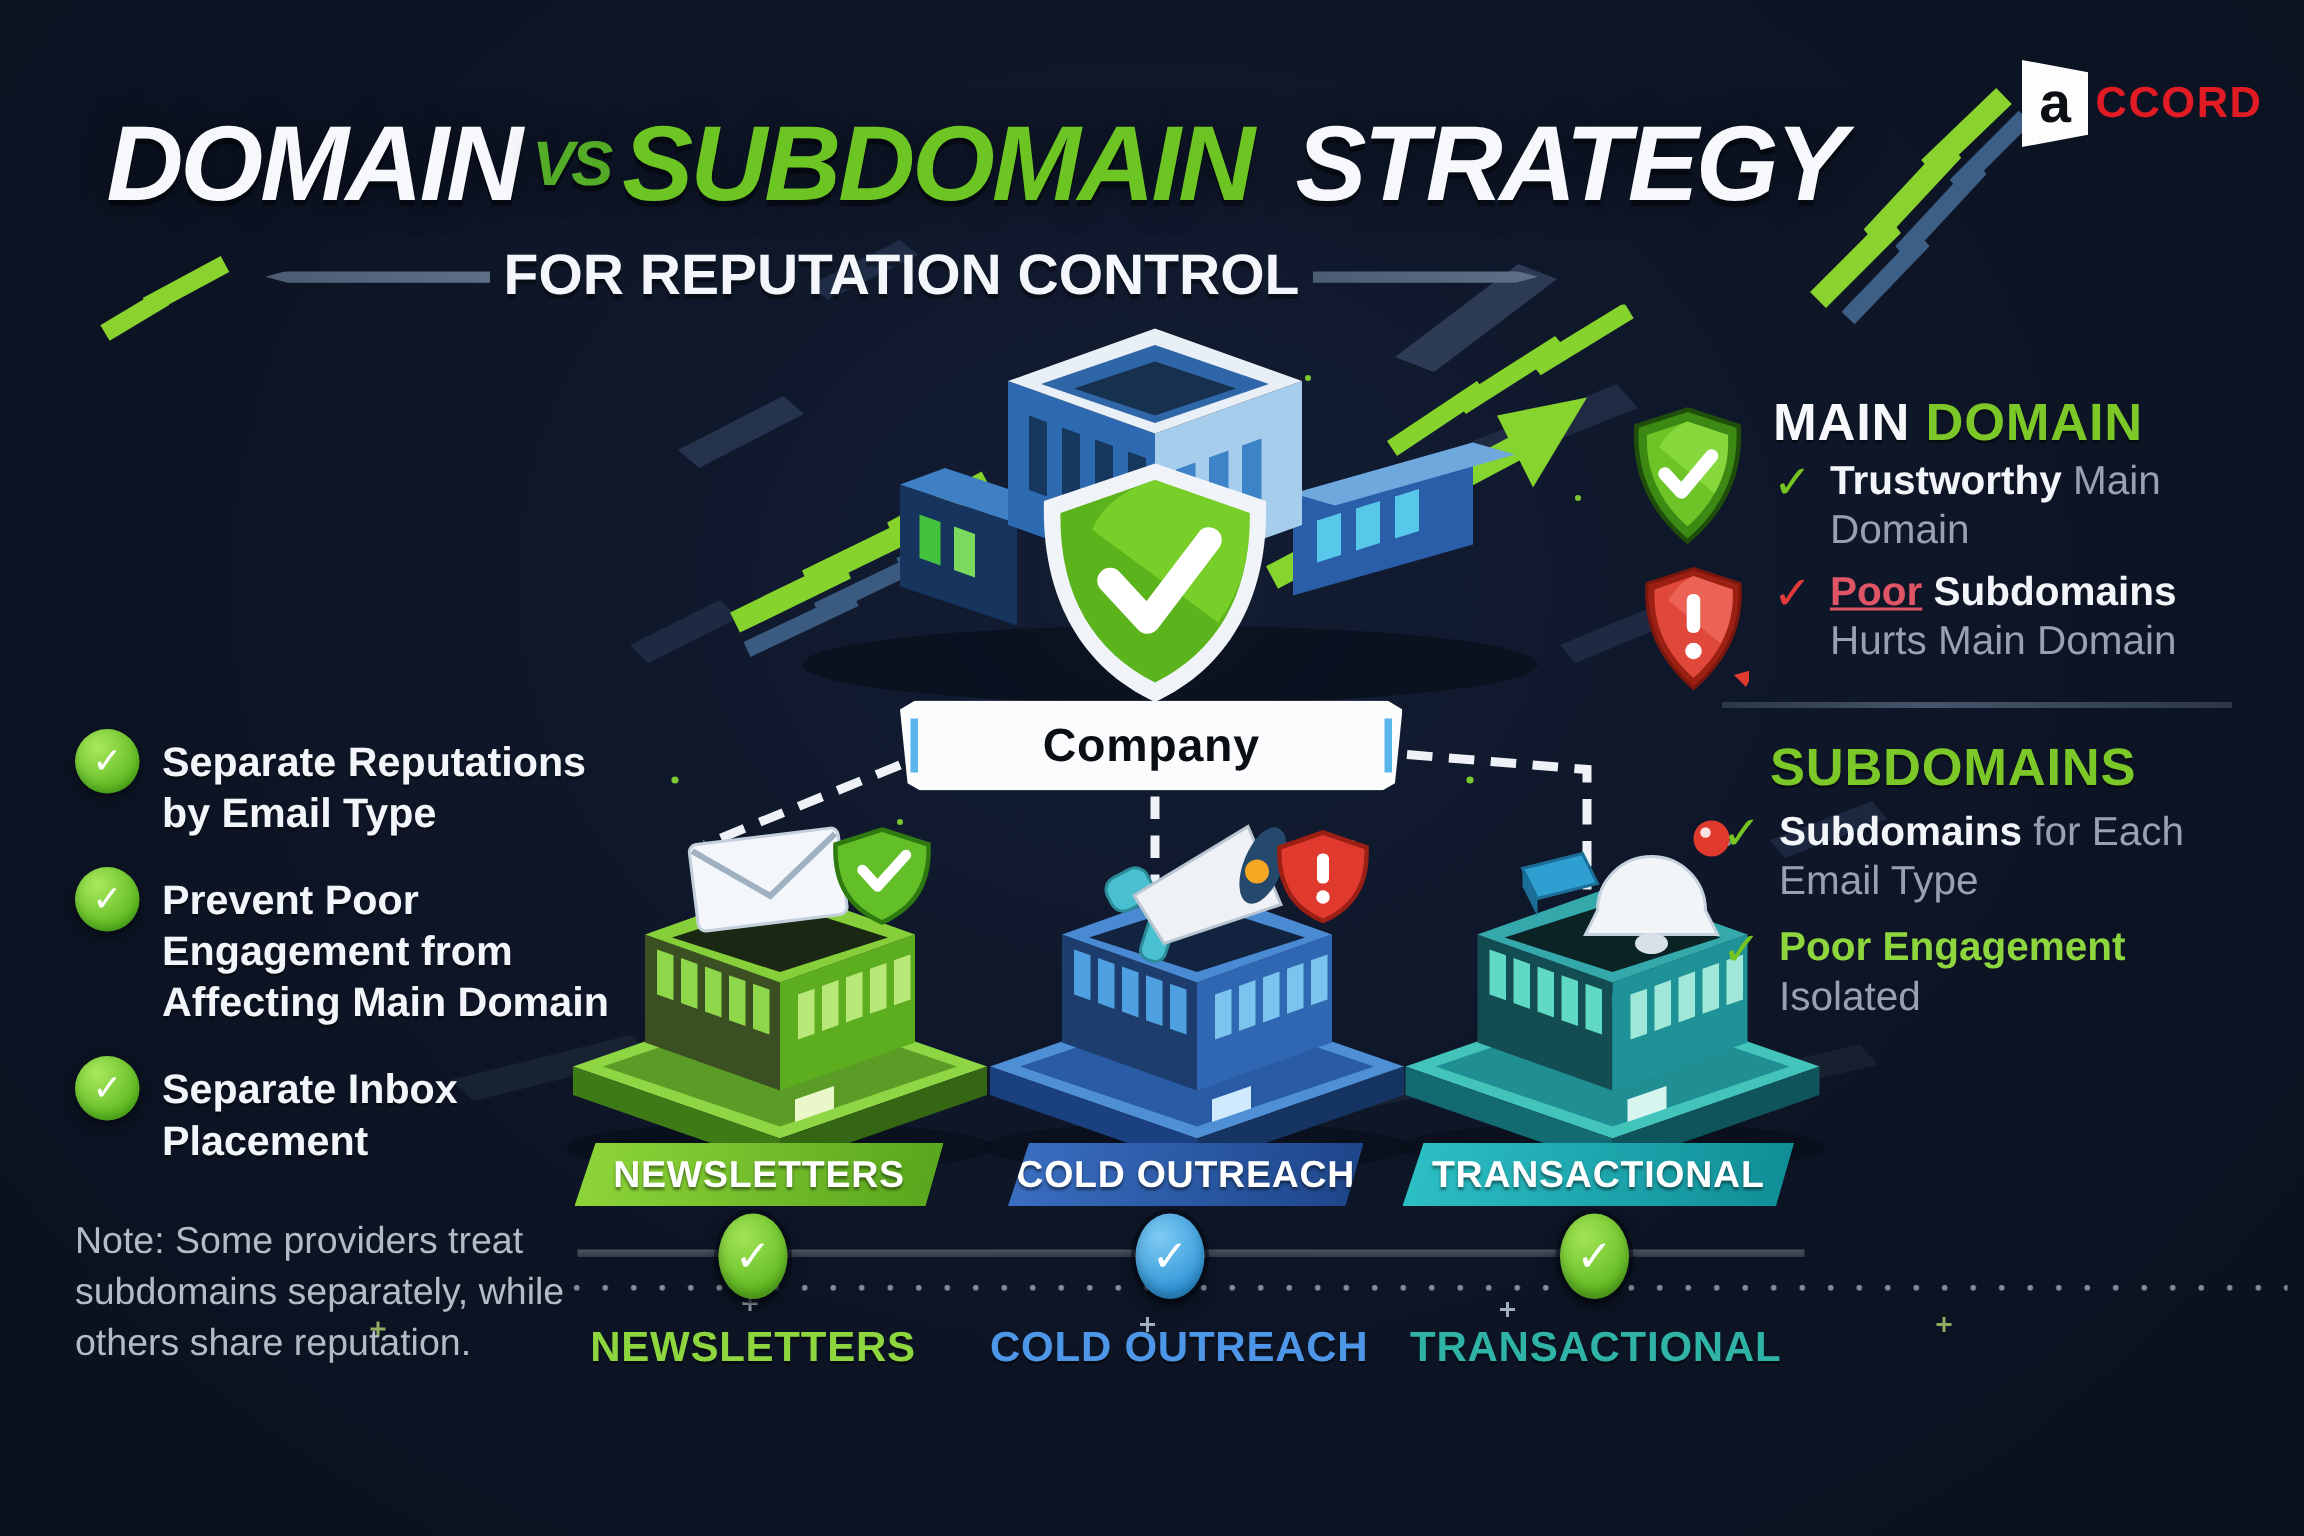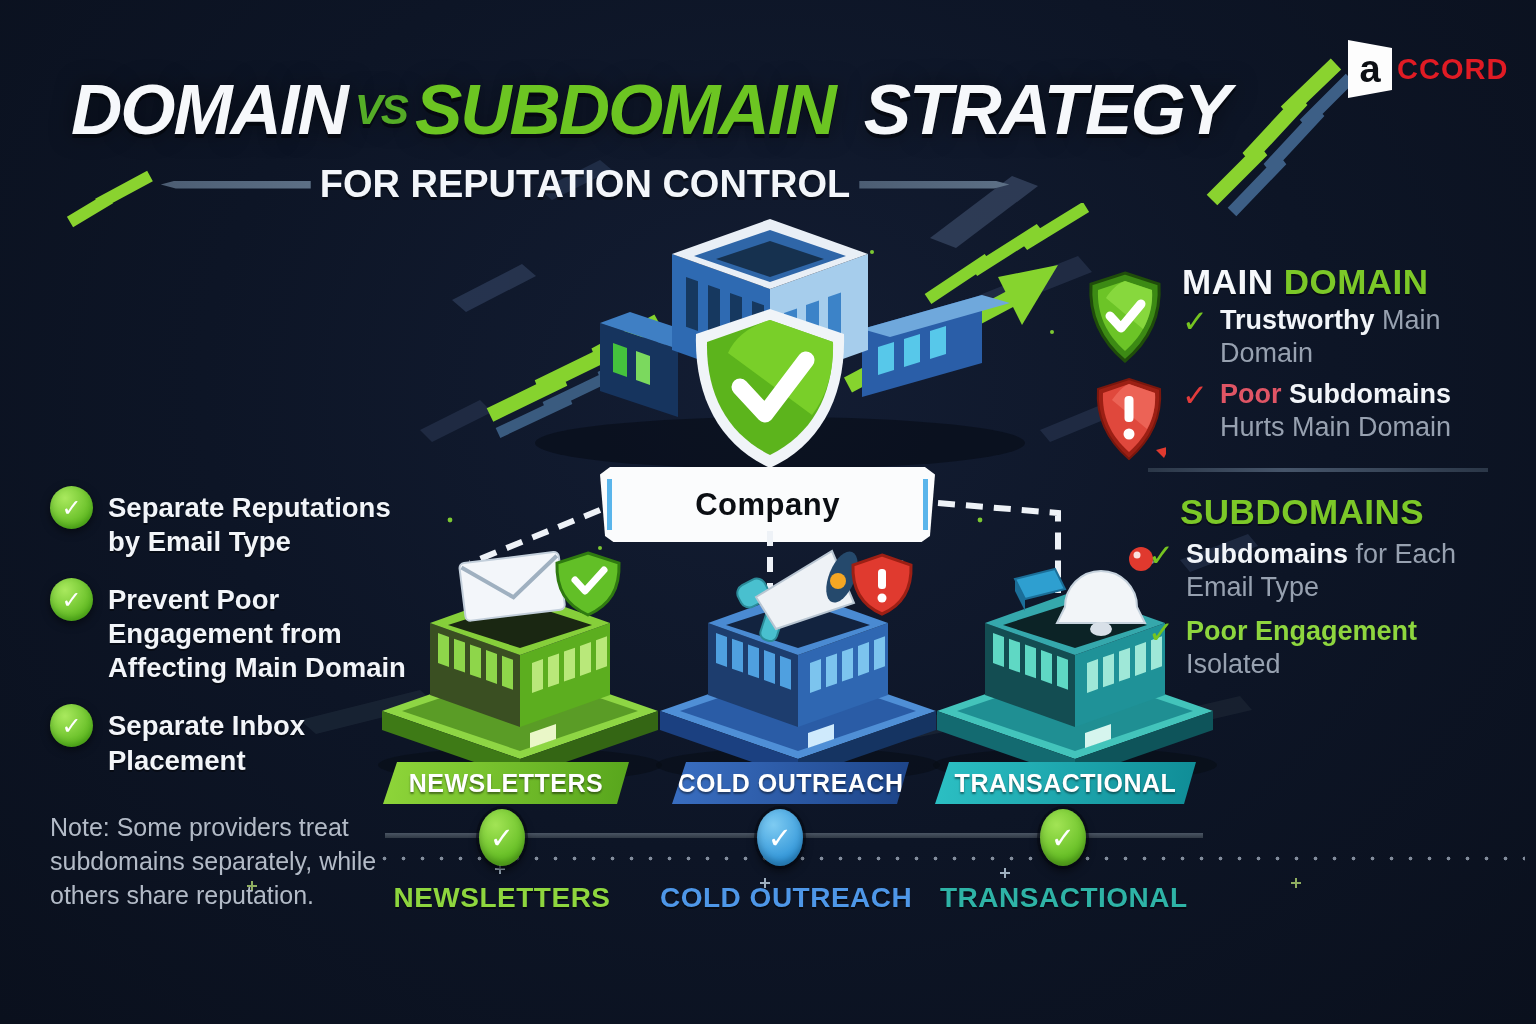--- a/index.html
+++ b/index.html
@@ -14,21 +14,21 @@
   .logo-mark{display:flex;align-items:center;justify-content:center;width:44px;height:58px;
     background:#fdfdfd;clip-path:polygon(0 0,100% 14%,100% 86%,0 100%);}
   .logo-letter{font-weight:bold;font-size:38px;color:#0c0f14;line-height:1;}
   .logo-rest{font-weight:bold;font-size:29px;color:#e01b24;letter-spacing:1px;}
   .title{position:absolute;left:0;top:74px;width:1300px;margin:0;text-align:center;
     font-style:italic;font-weight:bold;font-size:71px;letter-spacing:-2px;line-height:1;
     text-shadow:0 4px 0 rgba(0,0,0,.45),0 0 22px rgba(0,0,0,.5);white-space:nowrap;}
   .t-white{color:#f6f8fb;}
   .t-green{color:#6cc522;}
   .t-vs{color:#55ad27;font-size:42px;margin:0 8px;vertical-align:10px;}
-  .subtitle-row{position:absolute;left:0;top:163px;width:1170px;display:flex;align-items:center;justify-content:center;gap:9px;}
+  .subtitle-row{position:absolute;left:0;top:163px;width:1170px;display:flex;align-items:center;justify-content:center;gap:9px;padding-left:16px;}
   .subtitle-text{font-weight:bold;font-size:38px;color:#f3f6fa;letter-spacing:0;
     text-shadow:0 3px 0 rgba(0,0,0,.4);}
   .dash{height:8px;width:150px;background:linear-gradient(90deg,#4c5d73,#5d7086);}
   .dash-l{clip-path:polygon(0 50%,10% 0,100% 0,100% 100%,10% 100%);}
   .dash-r{clip-path:polygon(0 0,90% 0,100% 50%,90% 100%,0 100%);}
   
   .benefits{position:absolute;left:50px;top:486px;width:420px;}
   .benefit{display:flex;align-items:flex-start;gap:15px;margin-bottom:19px;}
   .benefit-icon{flex:0 0 auto;width:43px;height:43px;border-radius:50%;
     background:radial-gradient(circle at 35% 28%,#a9e95e,#5cb81e 75%);
@@ -40,26 +40,26 @@
   .note{position:absolute;left:50px;top:810px;width:345px;font-size:25px;line-height:1.36;color:#b3bbc7;}
   
   .rp-heading{position:absolute;font-weight:bold;font-size:35px;letter-spacing:.5px;white-space:nowrap;
     text-shadow:0 2px 0 rgba(0,0,0,.45);}
   .rp-item{position:absolute;display:flex;gap:12px;align-items:flex-start;}
   .rp-check{font-weight:bold;font-size:31px;line-height:1;margin-top:2px;}
   .rp-check.green{color:#76c421;} .rp-check.red{color:#e23b3b;}
   .rp-text{font-size:27px;line-height:1.22;}
   .rp-bold{font-weight:bold;color:#f2f5f9;}
   .rp-muted{color:#97a1b0;}
-  .rp-red{font-weight:bold;color:#e05565;}
+  .rp-red{font-weight:bold;color:#e05565;text-decoration:underline;}
   .rp-green{font-weight:bold;color:#8ed63e;}
   .rp-divider{position:absolute;left:1148px;top:468px;width:340px;height:4px;
     background:linear-gradient(90deg,#2b3748,#46556a 40%,#2b3748);}
   
-  .company-banner{position:absolute;left:600px;top:467px;width:335px;height:75px;
+  .company-banner{position:absolute;left:600px;top:467px;width:335px;height:60px;
     background:#fbfcfd;display:flex;align-items:center;justify-content:center;
     clip-path:polygon(0 10%,3% 0,97% 0,100% 10%,98.5% 92%,96% 100%,4% 100%,1.5% 92%);
     box-shadow:0 8px 20px rgba(0,0,0,.6);}
   .company-banner::before,.company-banner::after{content:"";position:absolute;top:12px;bottom:12px;width:5px;background:#3da8e8;opacity:.85;}
   .company-banner::before{left:7px;} .company-banner::after{right:7px;}
   .company-label{font-weight:bold;font-size:31px;color:#0b0e13;letter-spacing:.5px;}
   
   .ribbon{position:absolute;top:762px;height:42px;display:flex;align-items:center;justify-content:center;
     color:#fff;font-weight:bold;font-size:25px;letter-spacing:.5px;white-space:nowrap;
     text-shadow:0 2px 2px rgba(0,0,0,.45);

